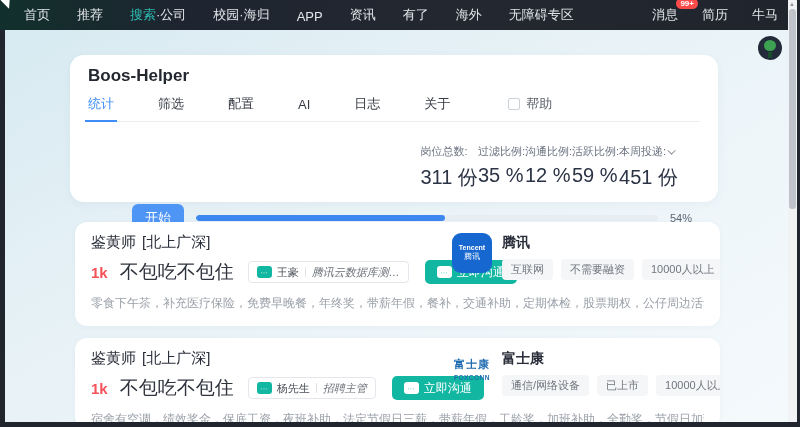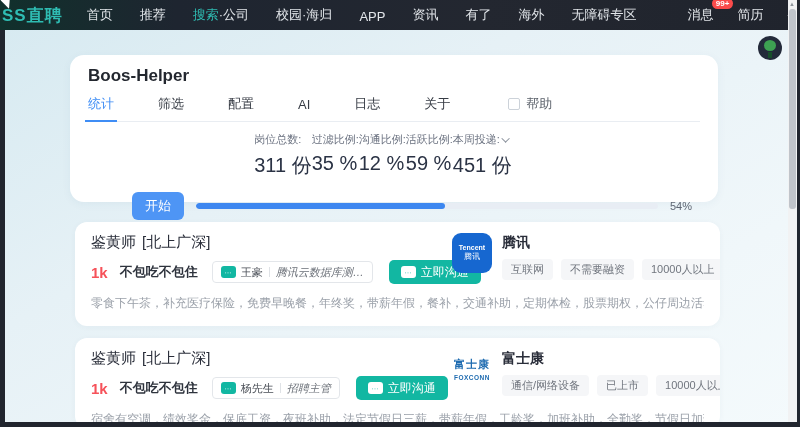--- a/index.html
+++ b/index.html
@@ -36,21 +36,21 @@
     border-radius:14px; box-shadow:0 2px 10px rgba(40,80,110,.05); padding:11px 18px 0; }
   .panel h1 { font-size:17px; font-weight:bold; color:#23272f; }
   .tabs { display:flex; align-items:center; margin-top:9px; border-bottom:1px solid #e9edf2; padding-bottom:8px;gap:12px; }
   .tab { font-size:13px; color:#363b44; margin-right:32px; cursor:pointer; position:relative; white-space:nowrap; }
   .tab.active { color:#3f8df5; }
   .tab.active::after { content:""; position:absolute; left:-3px; right:-3px; bottom:-9px; height:2px; background:#3f8df5; }
   .help { display:flex; align-items:center; margin-left:14px; cursor:pointer; }
   .checkbox { width:12px; height:12px; border:1px solid #ccd2d9; border-radius:2px; background:#fff; margin-right:6px; }
   .help span.lbl { font-size:13px; color:#5c626b; }
 
-  .stats { display:flex; justify-content:center; margin-top:10px; padding-right:22px; }
+  .stats { display:flex; justify-content:flex-end; margin-top:22px; padding-right:22px; }
   .stat-label { font-size:11px; color:#6b7280; white-space:nowrap; }
   .stat-value { font-size:20px; color:#2b3345; margin-top:5px; white-space:nowrap; }
   .chev { display:inline-block; width:6px; height:6px; border-left:1.4px solid #8a919c; border-bottom:1.4px solid #8a919c;
     transform:rotate(-45deg) translateY(-2px); margin-left:4px; cursor:pointer; }
 
   .controls { display:flex; align-items:center; margin-top:13px;padding-left:44px; }
   .start { flex:none; background:#4e95f5; color:#fff; border:none; border-radius:6px; font-size:13px;
     padding:5px 13px; cursor:pointer; font-family:inherit; }
   .progress { flex:1; height:6px; background:#e8edf4; border-radius:3px; margin:0 12px; overflow:hidden; }
   .fill { height:100%; background:#3d87f0; border-radius:3px; width:0; }
@@ -58,21 +58,21 @@
 
   
   .card { position:absolute; left:75px; width:645px; background:#fff; border-radius:12px;
     box-shadow:0 1px 6px rgba(40,80,110,.04); padding:11px 16px 0; overflow:hidden; }
   .card1 { top:192px; height:104px; }
   .card2 { top:308px; height:90px; }
   .job-title { font-size:15px; font-weight:normal; color:#2a2e3a; }
   .job-title .city { margin-left:6px; }
   .job-row { display:flex; align-items:center; margin-top:9px; height:22px; }
   .salary { color:#f6525a; font-size:15px; font-weight:bold; margin-right:12px; }
-  .req { color:#2e333d; font-size:13px; font-weight:bold; margin-right:14px; white-space:nowrap; }
+  .req { color:#2e333d; font-size:19px; font-weight:normal; margin-right:14px; white-space:nowrap; }
   .chip { display:flex; align-items:center; border:1px solid #e3e6ea; border-radius:4px; height:22px;
     padding:0 8px; font-size:11px; color:#4a4f57; cursor:pointer; white-space:nowrap; }
   .chip .sep { width:1px; height:10px; background:#dfe2e6; margin:0 6px; }
   .chip .muted { color:#6b7078;font-style:italic; }
   .chat-ic { display:inline-flex; align-items:center; justify-content:center; width:15px; height:12px;
     border-radius:3px; font-size:7px; line-height:1; letter-spacing:.5px; margin-right:5px; flex:none; }
   .chat-ic.teal { background:#12b7a2; color:#fff; }
   .chat-ic.white { background:#fff; color:#12b7a2; }
   .chat-btn { display:flex; align-items:center; background:#12b7a2; color:#fff; border:none; border-radius:5px;
     height:24px; padding:0 12px; font-size:12px; margin-left:16px; cursor:pointer; font-family:inherit; }
@@ -98,21 +98,20 @@
   .scroll-arrow { position:absolute; top:1px; left:1px; font-size:6px; color:#8f959c; }
   .scroll-thumb { position:absolute; top:9px; left:1px; width:7px; height:200px; background:#c0c4ca; border-radius:3px; cursor:grab; }
 </style>
 </head>
 <body>
 
 <div class="window">
 
   <div class="navbar">
     <span class="cursor"></span>
-    <span class="logo">SS直聘</span>
     <nav class="menu">
       <a class="menu-item">首页</a>
       <a class="menu-item">推荐</a>
       <a class="menu-item"><span class="teal">搜索</span><span>·公司</span></a>
       <a class="menu-item">校园·海归</a>
       <a class="menu-item">APP</a>
       <a class="menu-item">资讯</a>
       <a class="menu-item">有了</a>
       <a class="menu-item">海外</a>
       <a class="menu-item">无障碍专区</a>

